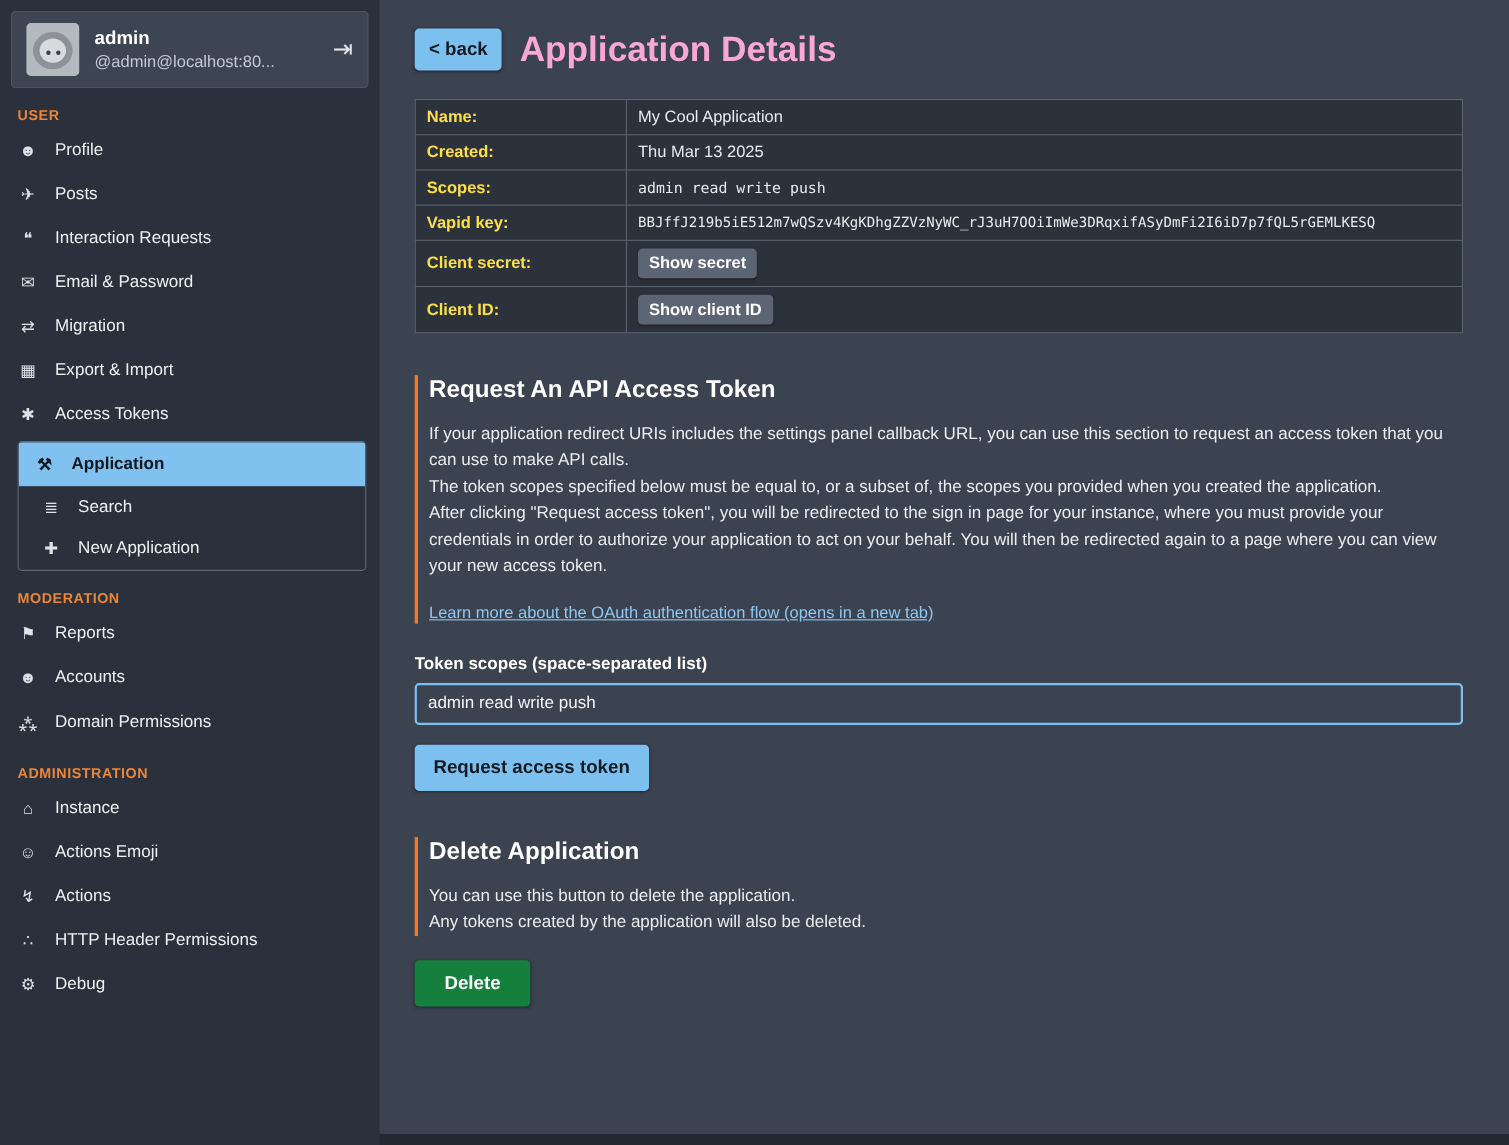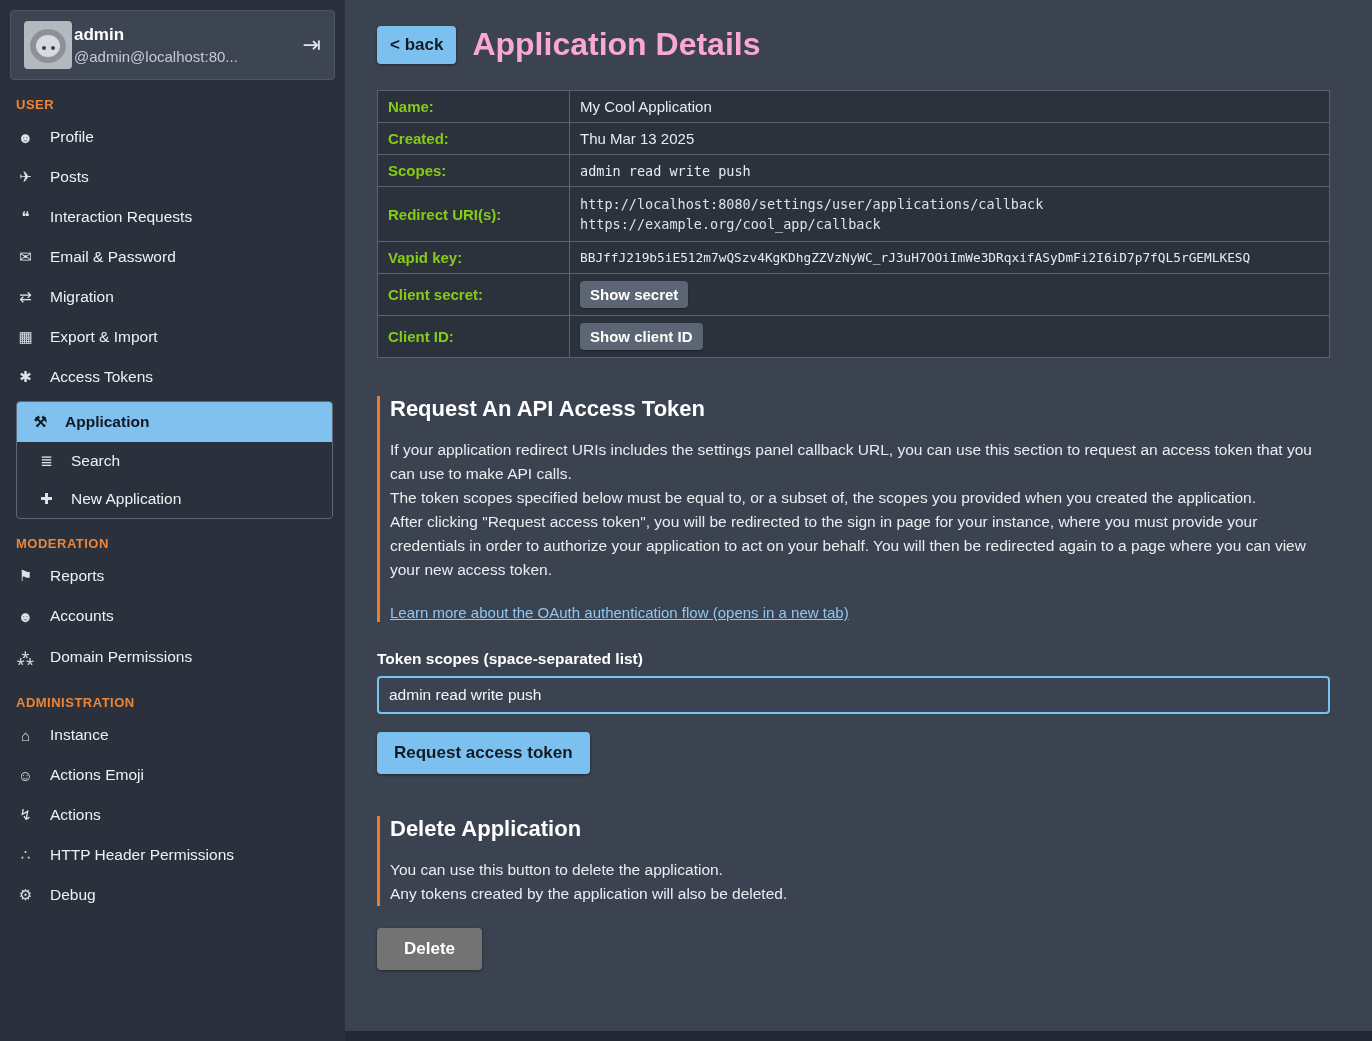--- a/index.html
+++ b/index.html
@@ -5,21 +5,21 @@
   * { box-sizing: border-box; }
   html,body { margin:0; padding:0; background:#232933; }
   body { font-family:"Liberation Sans", sans-serif; }
 
   .app { display:flex; width:1372px; height:1041px; background:#232933; align-items:stretch; }
 
   
   .sidebar { flex:0 0 345px; width:345px; background:#2a313c; overflow:hidden; }
 
   .user-card { margin:10px; background:#3e4552; border:1px solid #4d5563; border-radius:4px;
-               display:flex; align-items:center; gap:2px; padding:10px 13px; }
+               display:flex; align-items:center; gap:14px; padding:10px 13px; }
   .avatar { width:48px; height:48px; flex:0 0 48px; border-radius:4px; background:#b4b9bf; position:relative; overflow:hidden; }
   .avatar::before { content:""; position:absolute; left:6px; right:6px; top:8px; bottom:6px; background:#8e9298; border-radius:50%; }
   .avatar::after  { content:""; position:absolute; left:12px; right:12px; top:14px; bottom:12px; background:#d8dbde; border-radius:50%; }
   .avatar-eyes { position:absolute; z-index:2; width:4px; height:4px; border-radius:50%; background:#3c3f44; top:25px; left:18px; box-shadow:9px 0 0 #3c3f44; }
   .user-meta { flex:1; min-width:0; }
   .user-name { font-size:17px; font-weight:bold; color:#ffffff; margin-bottom:3px; }
   .user-handle { font-size:15px; color:#c4cad3; white-space:nowrap; overflow:hidden; text-overflow:ellipsis; max-width:165px; }
   .logout { font-size:22px; color:#e2e6ec; margin-left:4px; cursor:pointer; line-height:1; }
 
   .nav-section-label { color:#ec8537; font-weight:bold; font-size:13px; letter-spacing:.5px; margin:17px 16px 5px 16px; }
@@ -36,21 +36,21 @@
   .main { flex:1; background:#3b4250; margin-bottom:10px; padding:26px 42px 0 32px; overflow:hidden; }
 
   .page-header { display:flex; gap:16px; margin-bottom:26px; }
   .btn { border:none; border-radius:4px; font-family:inherit; cursor:pointer; display:inline-block; }
   .btn-blue { background:#7cc0f0; color:#141a22; font-weight:bold; }
   .back-btn { font-size:17px; padding:9px 13px; box-shadow:0 1px 3px rgba(0,0,0,.4); }
   h1.page-title { font-size:32px; font-weight:bold; color:#f9a8d4; margin:0; }
 
   table.details-table { width:100%; border-collapse:collapse; background:#2c323c; border:1px solid #59626f; font-size:15px; }
   .details-table th, .details-table td { border:1px solid #59626f; padding:7px 10px; text-align:left; vertical-align:middle; }
-  .details-table th { color:#84cc16; font-weight:bold; width:192px; }
+  .details-table th { color:#fde047; font-weight:bold; width:192px; }
   .details-table td { color:#e8ebef; }
   .link { color:#8ec7f2; text-decoration:underline; }
   .mono { font-family:"DejaVu Sans Mono", monospace; font-size:13.5px; color:#dde1e7; }
   .mono-line { font-family:"DejaVu Sans Mono", monospace; font-size:13.5px; color:#dde1e7; padding:2px 0; }
   .vapid { font-size:12.8px; word-break:break-all; }
   .btn-gray { background:#5c6574; color:#ffffff; font-weight:bold; font-size:15px; padding:5px 10px; box-shadow:0 1px 2px rgba(0,0,0,.35); }
 
   .section { margin-top:38px; }
   .bordered { border-left:3px solid #ed7b2f; padding-left:10px; }
   .section h2 { font-size:22px; font-weight:bold; color:#ffffff; margin:0 0 16px 0; }
@@ -58,21 +58,21 @@
   .link-row { margin-top:22px; }
   .section a { color:#8ec7f2; font-size:15px; }
 
   .form { margin-top:28px; }
   .form-label { display:block; font-weight:bold; font-size:15.5px; color:#ffffff; margin-bottom:8px; }
   .text-input { width:100%; background:#3b4250; border:2px solid #7cc0f0; border-radius:4px;
                 padding:8px 10px; font-size:15.5px; color:#f3f5f8; font-family:inherit; }
   .submit-btn { margin-top:18px; font-size:17px; padding:11px 17px; box-shadow:0 1px 3px rgba(0,0,0,.4); }
 
   .delete-section { margin-top:42px; }
-  .btn-red { background:#737373; color:#ffffff; font-weight:bold; font-size:17px; padding:11px 27px;
+  .btn-red { background:#15803d; color:#ffffff; font-weight:bold; font-size:17px; padding:11px 27px;
              margin-top:22px; box-shadow:0 1px 3px rgba(0,0,0,.4); }
 </style>
 </head>
 <body>
 
 <div class="app">
 
   <aside class="sidebar">
 
     <div class="user-card">
@@ -194,27 +194,20 @@
       </tr>
       <tr>
         <th>Created:</th>
         <td>Thu Mar 13 2025</td>
       </tr>
       <tr>
         <th>Scopes:</th>
         <td class="mono">admin read write push</td>
       </tr>
       <tr>
-        <th>Redirect URI(s):</th>
-        <td>
-          <div class="mono-line">http://localhost:8080/settings/user/applications/callback</div>
-          <div class="mono-line">https://example.org/cool_app/callback</div>
-        </td>
-      </tr>
-      <tr>
         <th>Vapid key:</th>
         <td class="mono vapid">BBJffJ219b5iE512m7wQSzv4KgKDhgZZVzNyWC_rJ3uH7OOiImWe3DRqxifASyDmFi2I6iD7p7fQL5rGEMLKESQ</td>
       </tr>
       <tr>
         <th>Client secret:</th>
         <td>
           <button type="button" class="btn btn-gray">Show secret</button>
         </td>
       </tr>
       <tr>

